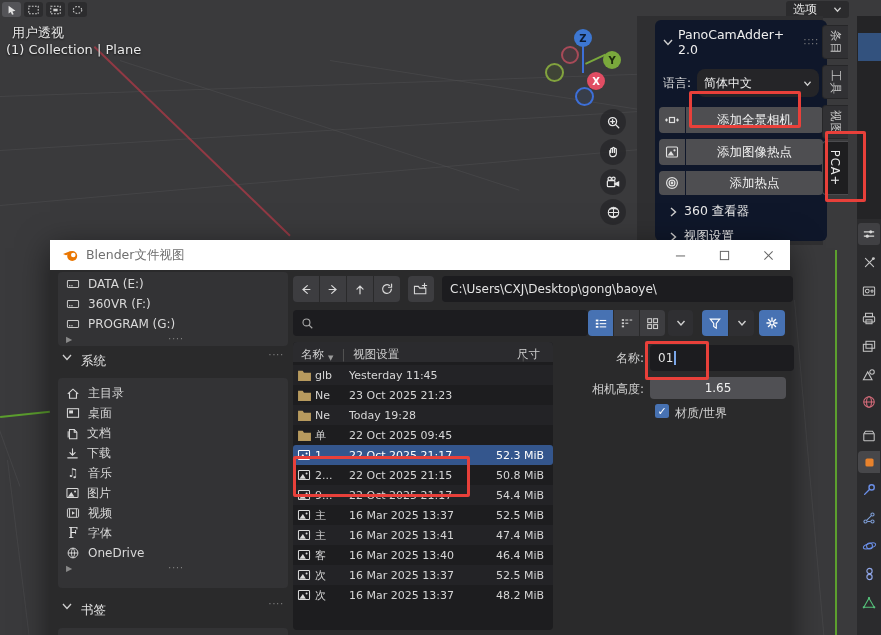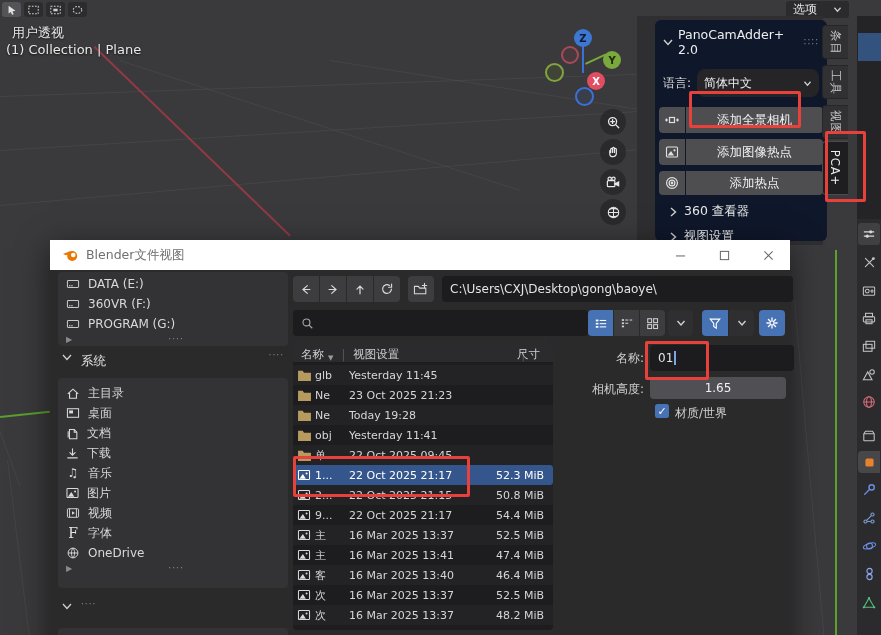--- a/index.html
+++ b/index.html
@@ -467,20 +467,21 @@
           <span style="font-size:8px">▶</span>
           <span class="dots" style="flex:1">····</span>
         </div>
     </div>
   </div>
 
   <div class="shead" style="left:12px;top:362px;width:222px">
     <svg width="10" height="8" viewBox="0 0 10 8">
         <path d="M1 2 L5 6.5 L9 2" fill="none" stroke="#cfcfcf" stroke-width="1.3"></path>
       </svg>
+    <span style="flex:1">书签</span>
     <span class="dots">····</span>
   </div>
   <div class="sbox" style="left:8px;top:388px;width:230px;height:7px;border-radius:4px 4px 0 0"></div>
 
   <div class="tbtn" style="left:243px;top:36px;width:26px;border-radius:4px 0 0 4px">
     <svg width="14" height="13" viewBox="0 0 16 15" fill="none" stroke="#d8d8d8" stroke-width="1.4" stroke-linecap="round">
         <path d="M9.5 3 L4.5 7.5 L9.5 12 M4.5 7.5 H12.5"></path>
       </svg>
     </div>
   <div class="tbtn" style="left:270px;top:36px;width:26px">
@@ -609,30 +610,20 @@
           <span class="fname">Ne</span>
           <span class="fdate">Today 19:28</span>
           <span class="fsize"></span>
         </div>
       <div class="frow">
           <span class="ficon">
             <svg width="15" height="12" viewBox="0 0 16 13">
               <path d="M1 2 h5 l1.5 2 H15 v9 H1 z" fill="#b79a5e"></path>
             </svg>
           </span>
-          <span class="fname">obj</span>
-          <span class="fdate">Yesterday 11:41</span>
-          <span class="fsize"></span>
-        </div>
-      <div class="frow">
-          <span class="ficon">
-            <svg width="15" height="12" viewBox="0 0 16 13">
-              <path d="M1 2 h5 l1.5 2 H15 v9 H1 z" fill="#b79a5e"></path>
-            </svg>
-          </span>
           <span class="fname">单</span>
           <span class="fdate">22 Oct 2025 09:45</span>
           <span class="fsize"></span>
         </div>
       <div class="frow selected">
           <span class="ficon">
             <svg width="14" height="12" viewBox="0 0 14 13" fill="none" stroke="#fff" stroke-width="1.1">
               <rect x="1" y="1.5" width="12" height="10" rx="1"></rect>
               <circle cx="9.8" cy="4.8" r="1.1" fill="#fff" stroke="none"></circle>
               <path d="M2 10.5 L5.8 5.5 L9 10.5 Z" fill="#fff" stroke="none"></path>

